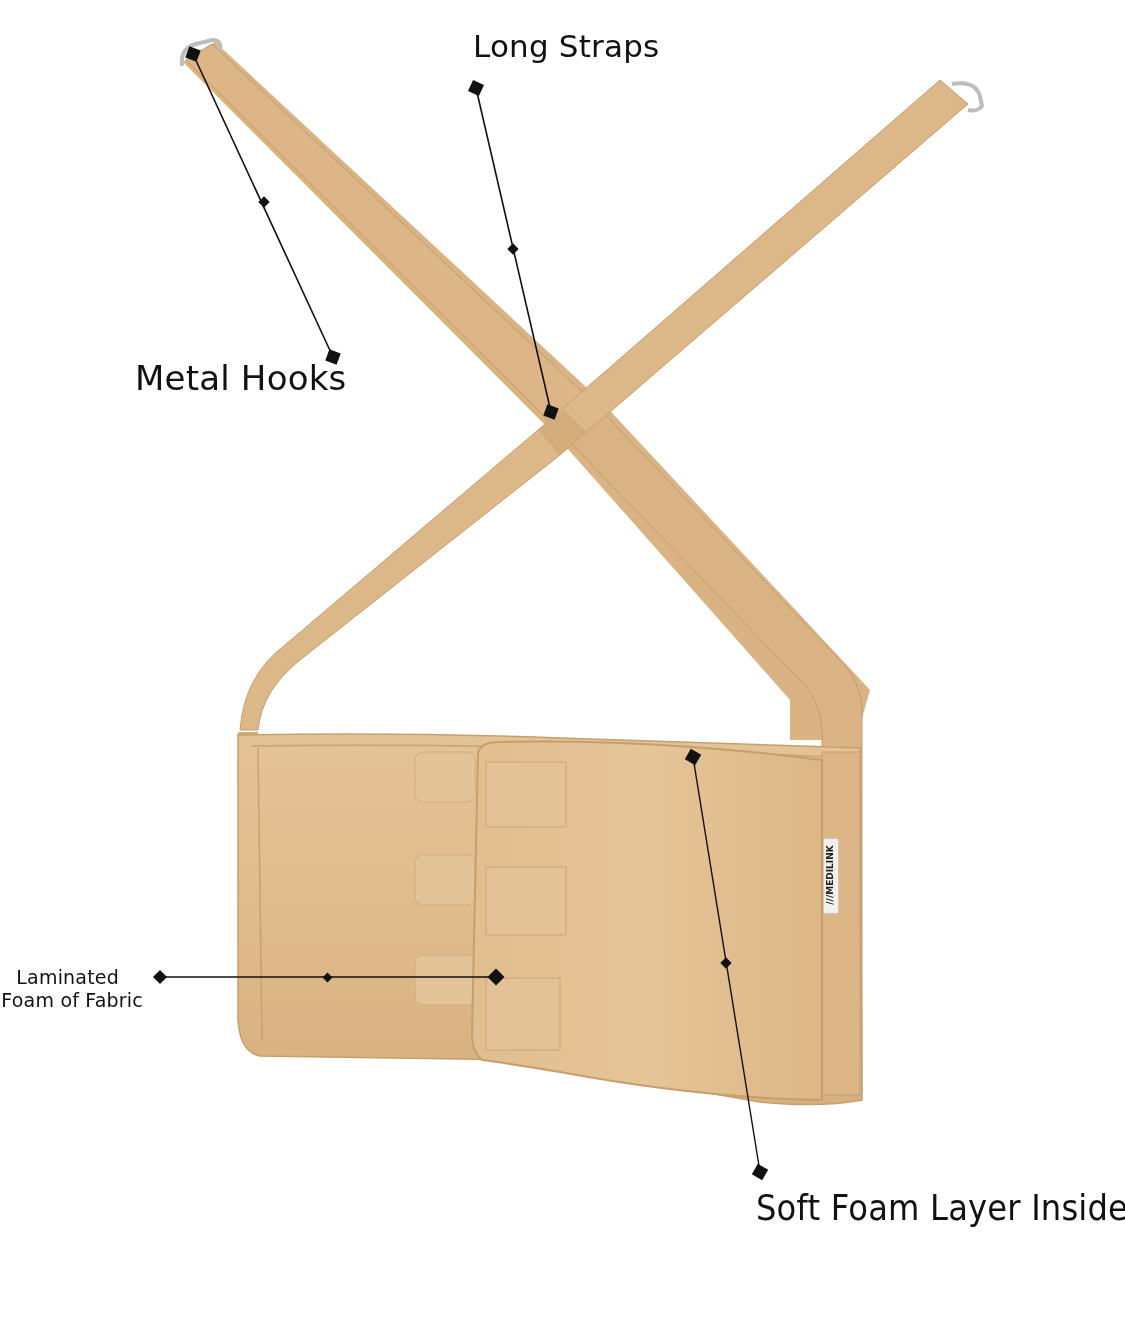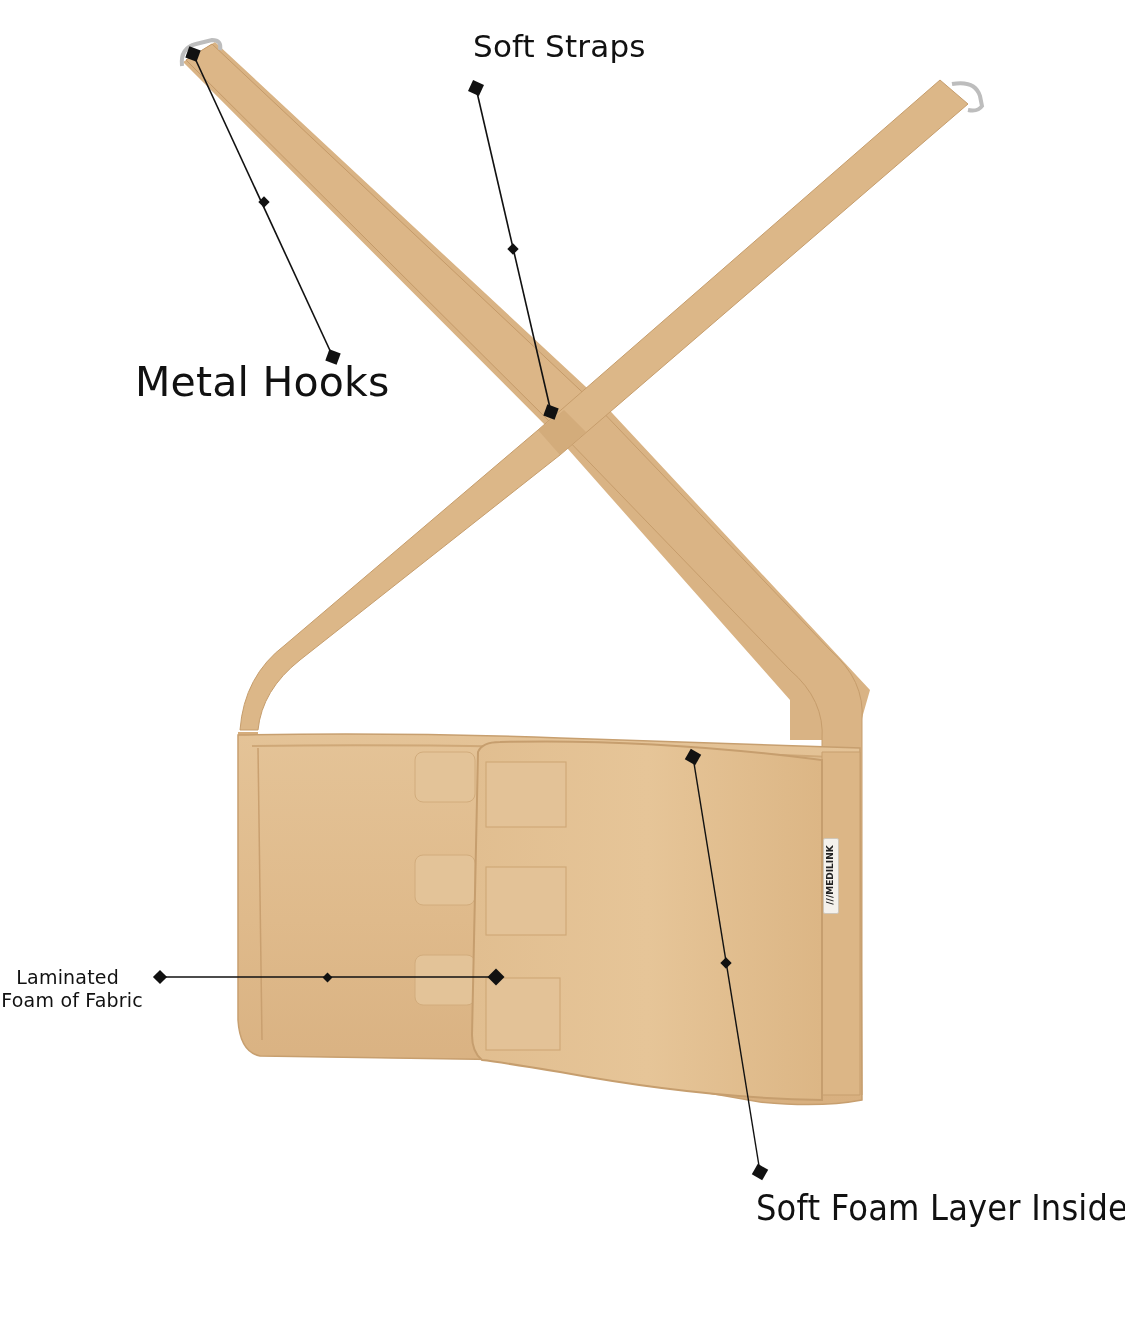--- a/index.html
+++ b/index.html
@@ -2,21 +2,21 @@
 <html><head>
 <meta charset="utf-8">
 <style>
   html, body { margin: 0; padding: 0; background: #ffffff; }
   body { width: 1125px; height: 1324px; position: relative; overflow: hidden;
          font-family: "DejaVu Sans", sans-serif; }
   .stage { position: absolute; left: 0; top: 0; width: 1125px; height: 1324px; }
   svg.art { position: absolute; left: 0; top: 0; }
   .label { position: absolute; color: #111; white-space: nowrap; letter-spacing: 0.2px; }
   .lbl-long { left: 473px; top: 28px; font-size: 31px; }
-  .lbl-metal { left: 135px; top: 358px; font-size: 41px; text-align: center; }
+  .lbl-metal { left: 135px; top: 358px; font-size: 34px; text-align: center; }
   .lbl-soft { left: 756px; top: 1188px; font-size: 35px; transform: scaleX(0.92); transform-origin: left top; }
   .lbl-lam { right: 982px; top: 966px; font-size: 19px; text-align: right; line-height: 23px; width: 180px; }
   .lbl-lam span { display: block; }
   .lbl-lam .l1 { padding-right: 24px; }
   .brand-tag { position: absolute; left: 823px; top: 838px; width: 14px; height: 74px;
                background: #f4f1ec; border: 1px solid #cfc6b8; border-radius: 2px; }
   .brand-text { position: absolute; left: 823px; top: 912px; transform-origin: left top;
                 transform: rotate(-90deg); font-size: 9px; font-weight: bold; color: #222;
                 width: 74px; text-align: center; line-height: 14px; font-family: "DejaVu Sans", sans-serif; }
 </style>
@@ -111,21 +111,21 @@
       <line x1="693" y1="757" x2="760" y2="1172" stroke="#111" stroke-width="1.4"></line>
       <rect x="687" y="751" width="12" height="12" fill="#111" transform="rotate(30 693 757)"></rect>
       <rect x="722" y="959" width="8" height="8" fill="#111" transform="rotate(45 726 963)"></rect>
       <rect x="754" y="1166" width="12" height="12" fill="#111" transform="rotate(30 760 1172)"></rect>
     </g>
   </svg>
 
   <div class="brand-tag"></div>
   <div class="brand-text">///MEDILINK</div>
 
-  <div class="label lbl-long">Soft Straps</div>
+  <div class="label lbl-long">Long Straps</div>
   <div class="label lbl-metal">Metal Hooks</div>
   <div class="label lbl-lam">
     <span class="l1">Laminated</span>
     <span class="l2">Foam of Fabric</span>
   </div>
   <div class="label lbl-soft">Soft Foam Layer Inside</div>
 
 </div>
 
 </body></html>

